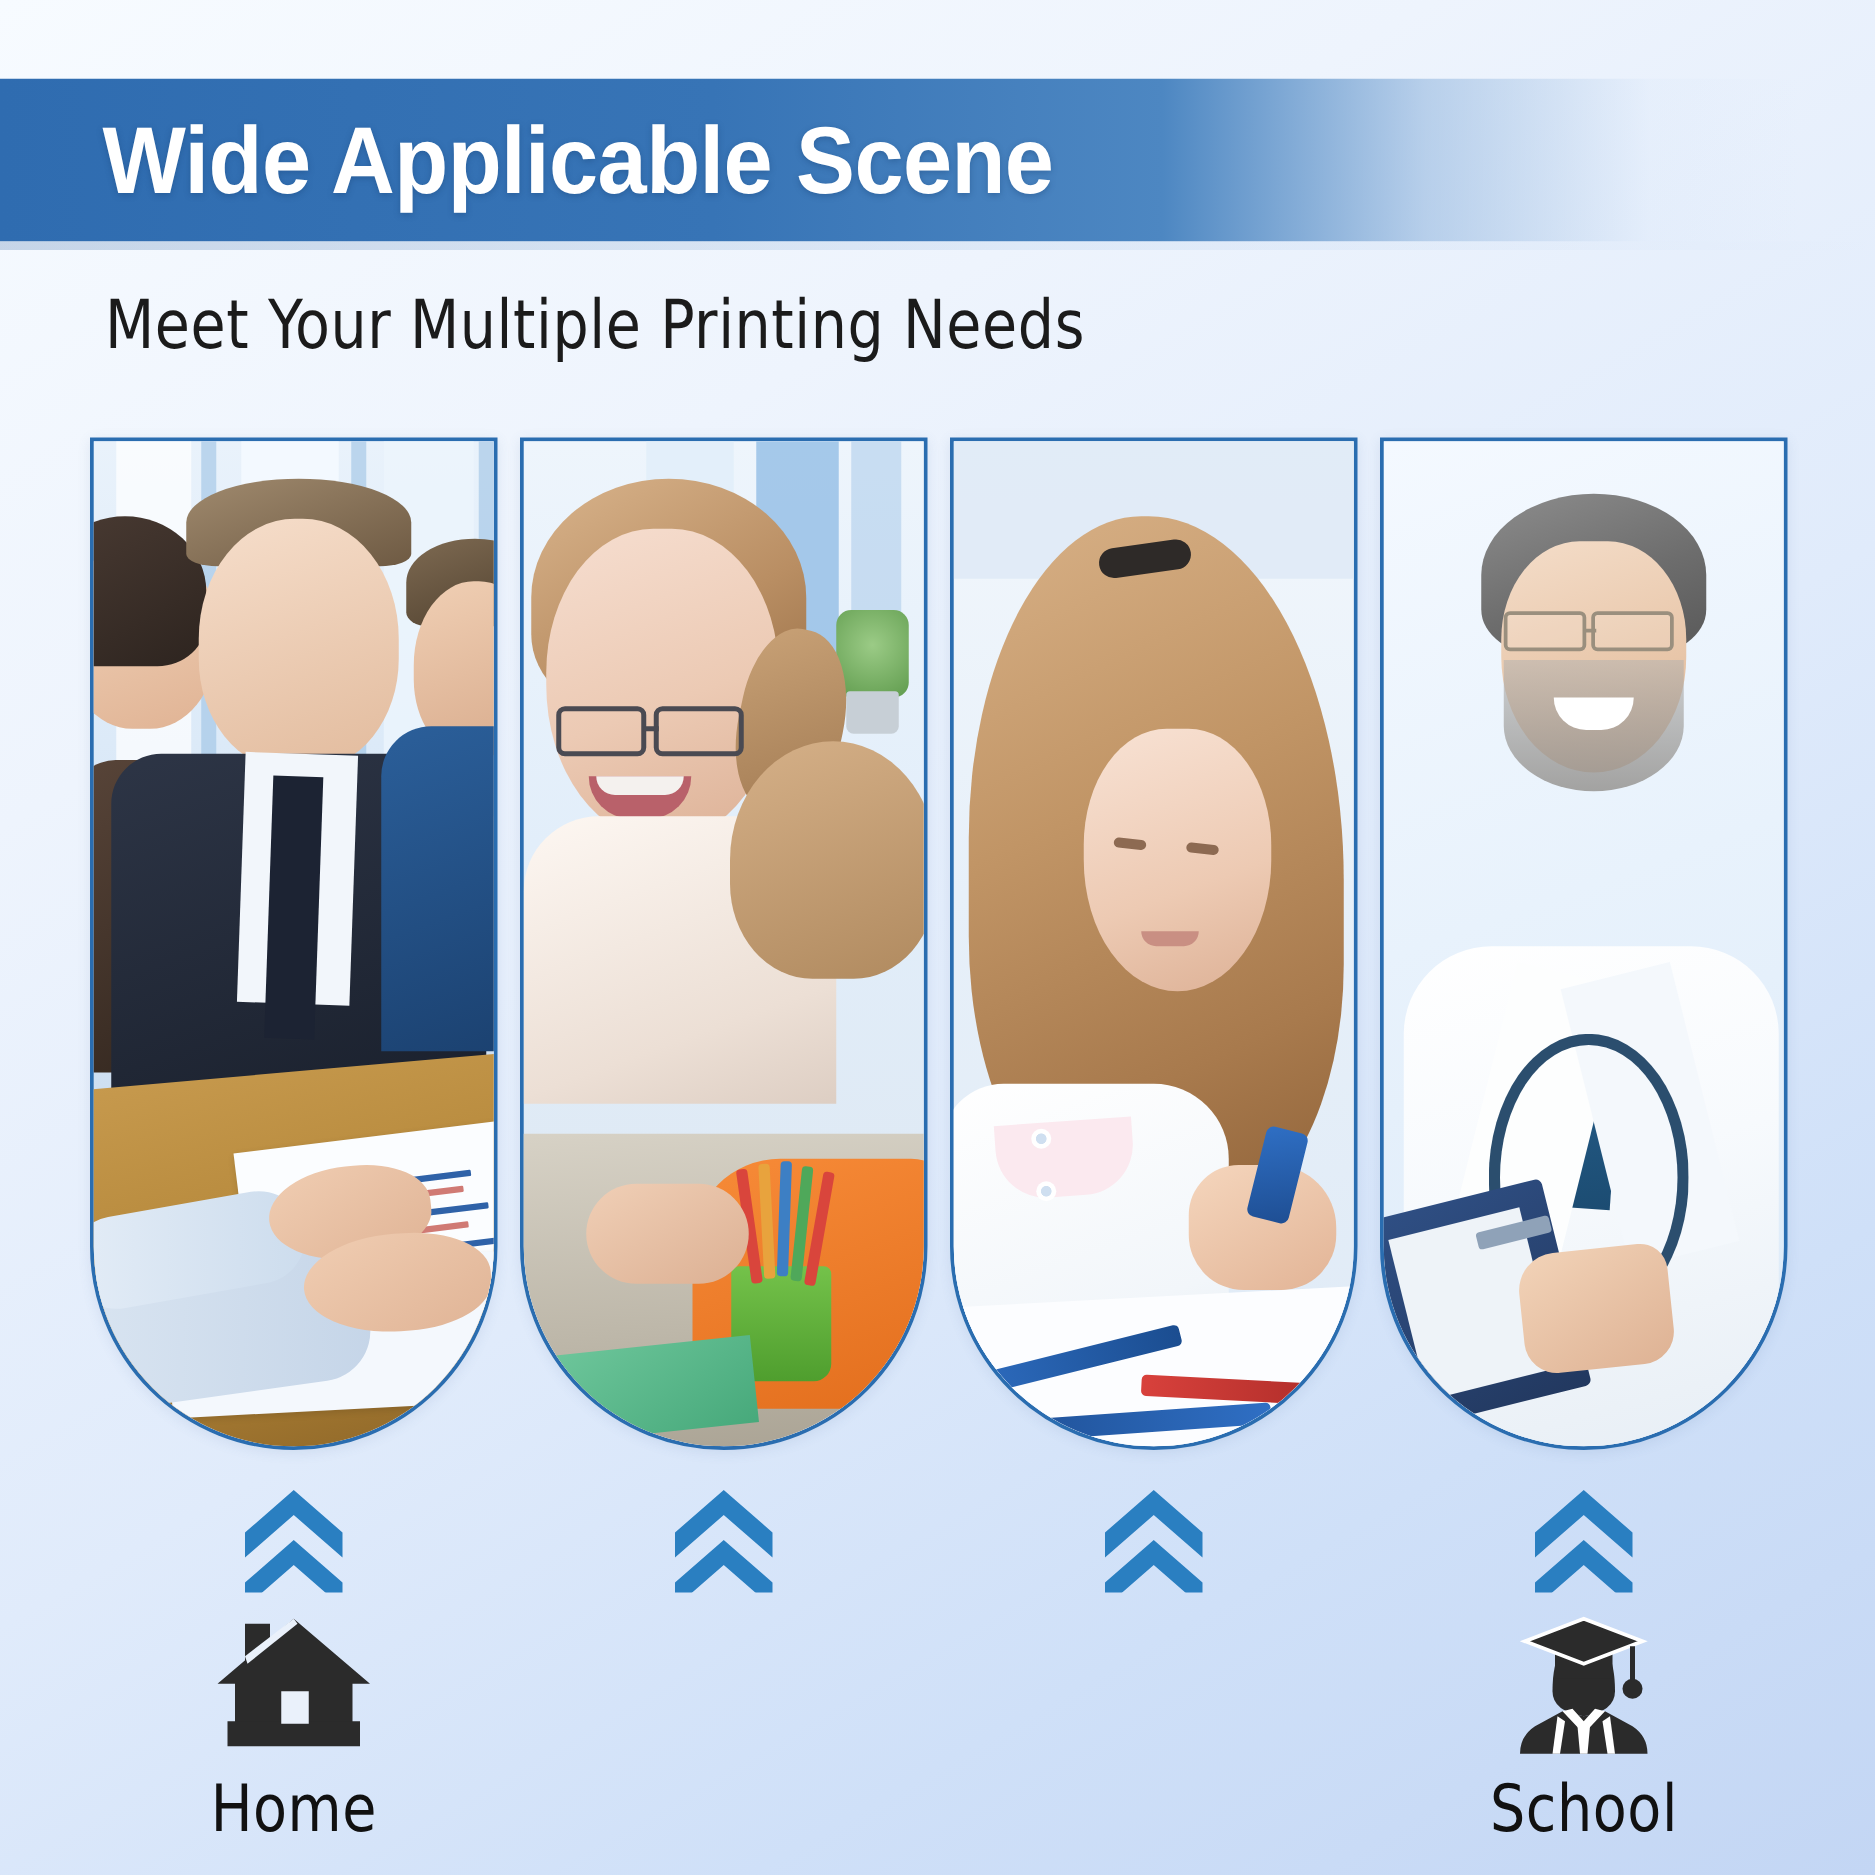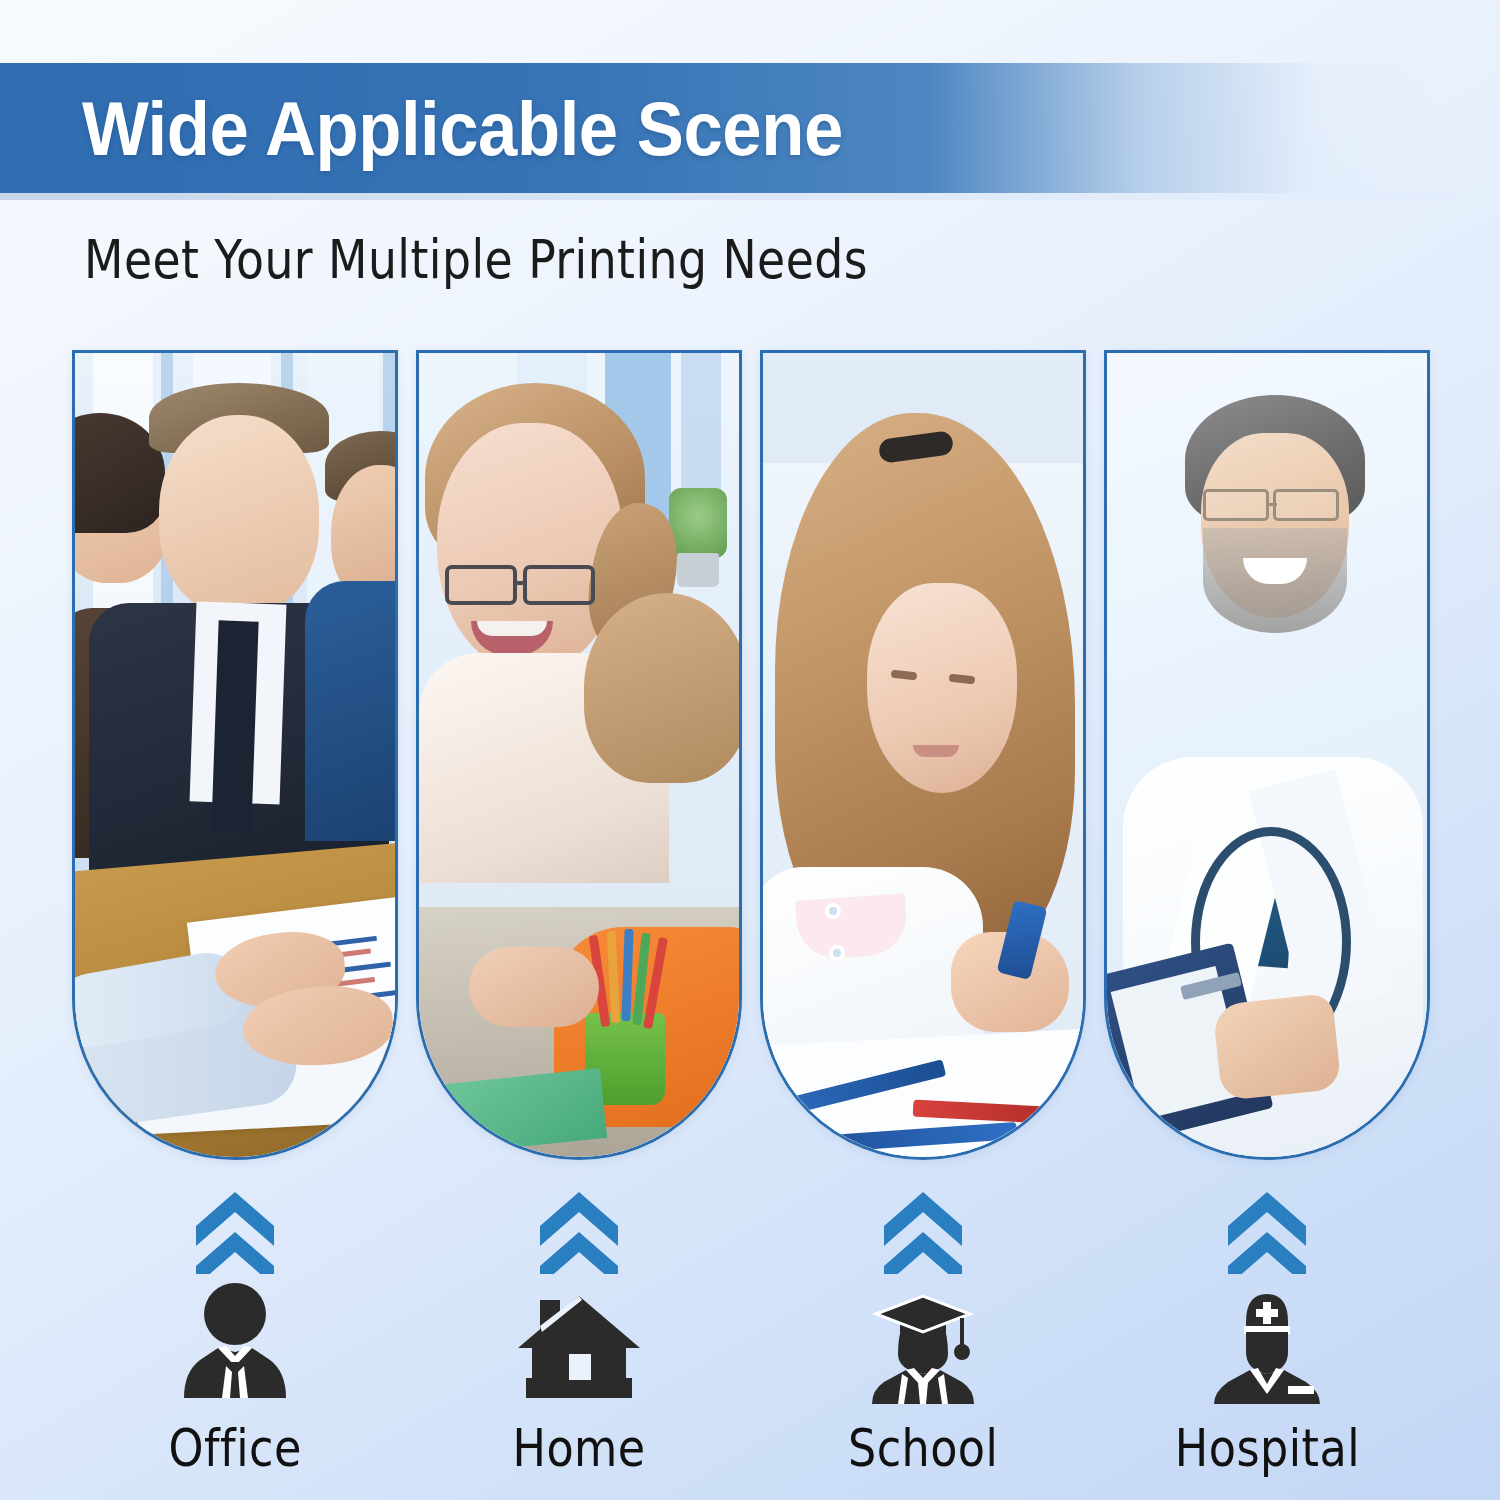--- a/index.html
+++ b/index.html
@@ -340,36 +340,20 @@
         <polygon points="43,4 82,38 82,58 43,24 4,58 4,38" fill="#2a7fc1"></polygon>
         <polygon points="43,44 82,78 82,98 43,64 4,98 4,78" fill="#2a7fc1"></polygon>
       </svg>
     </span>
   </div>
 
 </div>
 
 <div class="icons">
 
-  <div class="item">
-    <div class="icon-wrap">
-      <span>
-        <svg width="130" height="126" viewBox="0 0 130 126">
-          <circle cx="65" cy="32" r="31" fill="#2b2b2b"></circle>
-          <path d="M65 70 L48 66 L30 78 Q14 90 14 116 L116 116 Q116 90 100 78 L82 66 Z" fill="#2b2b2b"></path>
-          <path d="M48 66 L65 84 L82 66 L74 64 L65 74 L56 64 Z" fill="#ffffff"></path>
-          <path d="M58 82 L72 82 L68 108 L65 114 L62 108 Z" fill="#2b2b2b"></path>
-          <path d="M59 80 L71 80 L69 86 L61 86 Z" fill="#2b2b2b"></path>
-          <path d="M56 84 L52 116 L60 116 L62 90 Z" fill="#ffffff"></path>
-          <path d="M74 84 L78 116 L70 116 L68 90 Z" fill="#ffffff"></path>
-        </svg>
-      </span>
-    </div>
-    <div class="label">Office</div>
-  </div>
 
   <div class="item">
     <div class="icon-wrap">
       <span>
         <svg width="130" height="126" viewBox="0 0 130 126">
           <rect x="26" y="18" width="20" height="46" fill="#2b2b2b"></rect>
           <path d="M4 66 L65 14 L126 66 L112 66 L112 110 L18 110 L18 66 Z" fill="#2b2b2b"></path>
           <rect x="12" y="96" width="106" height="20" fill="#2b2b2b"></rect>
           <path d="M26 44 L65 14 L68 18 L28 50 Z" fill="#eaf1fb"></path>
           <rect x="55" y="72" width="22" height="26" fill="#eaf1fb"></rect>
@@ -393,31 +377,14 @@
           <path d="M48 88 L65 106 L82 88 L74 86 L65 96 L56 86 Z" fill="#ffffff"></path>
           <path d="M60 100 L70 100 L68 122 L62 122 Z" fill="#ffffff"></path>
           <path d="M44 92 L40 122 L46 122 L50 96 Z" fill="#ffffff"></path>
           <path d="M86 92 L90 122 L84 122 L80 96 Z" fill="#ffffff"></path>
         </svg>
       </span>
     </div>
     <div class="label">School</div>
   </div>
 
-  <div class="item">
-    <div class="icon-wrap">
-      <span>
-        <svg width="130" height="126" viewBox="0 0 130 126">
-          <path d="M44 40 Q44 12 65 12 Q86 12 86 40 L86 48 L44 48 Z" fill="#2b2b2b"></path>
-          <rect x="42" y="44" width="46" height="8" fill="#ffffff"></rect>
-          <path d="M44 50 L86 50 L86 70 Q86 88 65 92 Q44 88 44 70 Z" fill="#2b2b2b"></path>
-          <rect x="61" y="20" width="8" height="22" fill="#ffffff"></rect>
-          <rect x="54" y="27" width="22" height="8" fill="#ffffff"></rect>
-          <path d="M65 92 L48 88 L26 100 Q12 110 12 122 L118 122 Q118 110 104 100 L82 88 Z" fill="#2b2b2b"></path>
-          <path d="M48 88 L65 112 L82 88 L74 86 L65 102 L56 86 Z" fill="#ffffff"></path>
-          <rect x="86" y="104" width="26" height="8" fill="#ffffff"></rect>
-        </svg>
-      </span>
-    </div>
-    <div class="label">Hospital</div>
-  </div>
 
 </div>
 
 </body></html>

